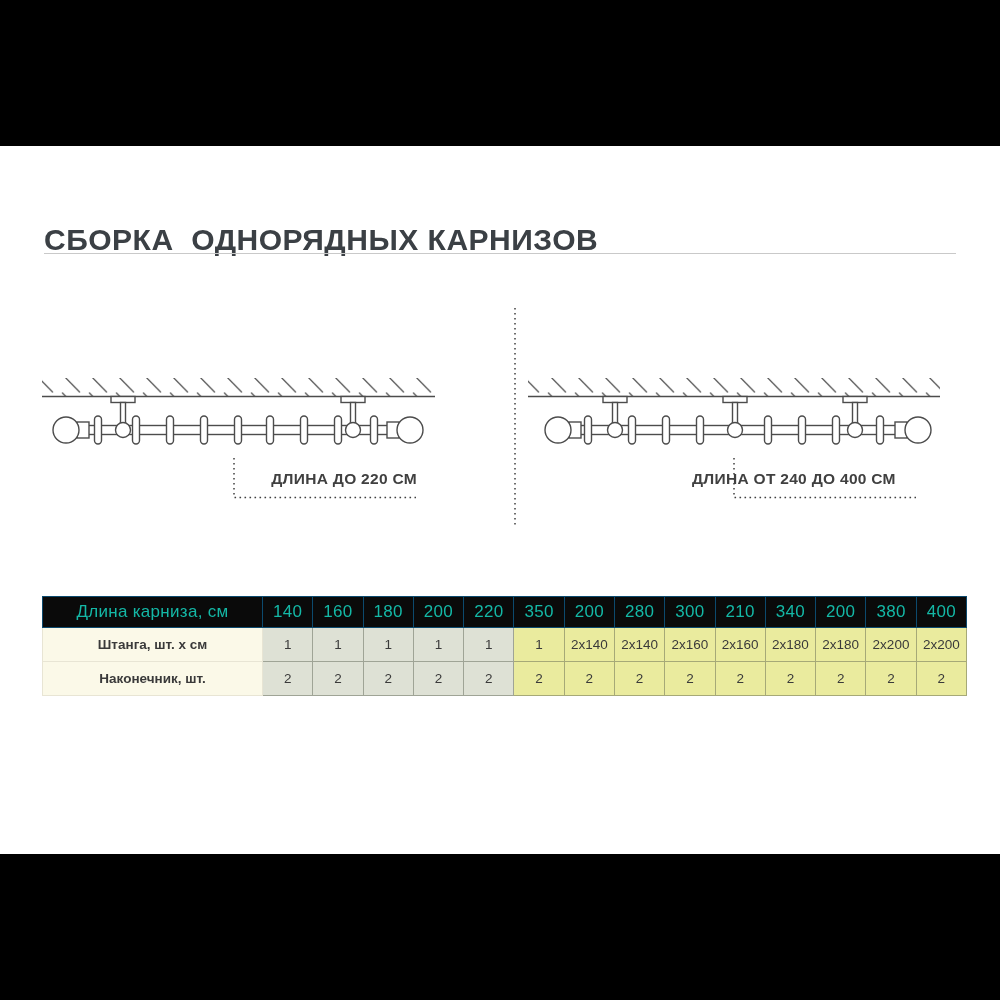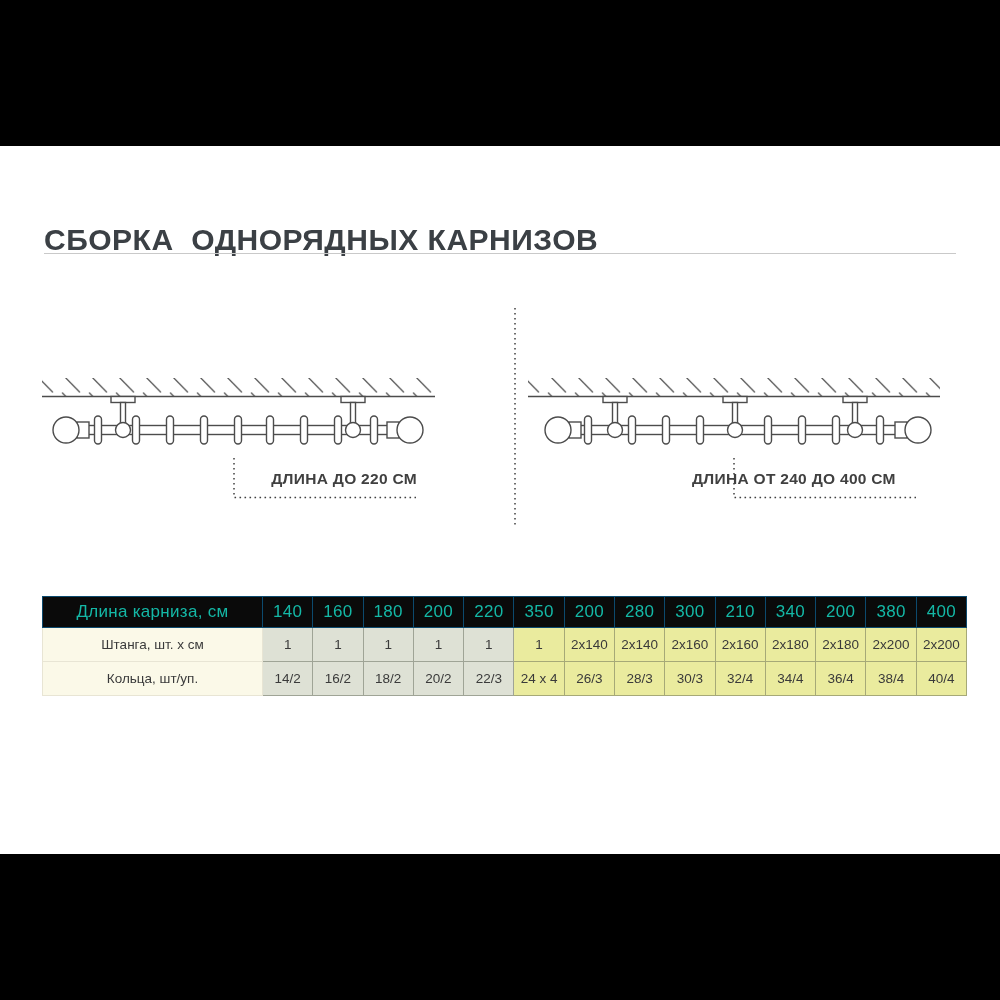--- a/index.html
+++ b/index.html
@@ -29,21 +29,21 @@
 
   #tablewrap{position:absolute;left:42px;top:596px;}
   table{border-collapse:collapse;table-layout:fixed;width:925px;}
   th,td{text-align:center;vertical-align:middle;padding:0;}
   thead th{
     height:30px;background:var(--hdr,#0a0a0a);color:#14b8a6;
     font-size:17px;font-weight:400;border:1px solid #0c4a6e;letter-spacing:0.3px;
   }
   tbody th{
     height:33px;background:var(--lbl,#fbf9e8);
-    font-size:13.5px;font-weight:400;color:#3a3a3a;border:1px solid #e8e5d4;margin-top:41px;
+    font-size:13.5px;font-weight:700;color:#3a3a3a;border:1px solid #e8e5d4;margin-top:41px;
   }
   td{font-size:13.5px;color:#3a3a3a;}
   td.za{background:var(--za,#dee1d5);border:1px solid #9fa496;}
   td.zb{background:var(--zb,#eaeb9e);border:1px solid #a6a977;}
 
   svg .st{stroke:#4c4c4c;stroke-width:1.4;fill:none;}
   svg .wh{fill:#fff;stroke:#4c4c4c;stroke-width:1.4;}
   svg .dot{fill:none;stroke:#3f3f3f;stroke-width:1.5;stroke-dasharray:1.6 3.4;}
 </style>
 </head>
@@ -170,31 +170,31 @@
           <td class="zb">2x140</td>
           <td class="zb">2x140</td>
           <td class="zb">2x160</td>
           <td class="zb">2x160</td>
           <td class="zb">2x180</td>
           <td class="zb">2x180</td>
           <td class="zb">2x200</td>
           <td class="zb">2x200</td>
         </tr>
         <tr>
-          <th>Кольца, шт/уп.</th>
-          <td class="za">14/2</td>
-          <td class="za">16/2</td>
-          <td class="za">18/2</td>
-          <td class="za">20/2</td>
-          <td class="za">22/3</td>
-          <td class="zb">24 x 4</td>
-          <td class="zb">26/3</td>
-          <td class="zb">28/3</td>
-          <td class="zb">30/3</td>
-          <td class="zb">32/4</td>
-          <td class="zb">34/4</td>
-          <td class="zb">36/4</td>
-          <td class="zb">38/4</td>
-          <td class="zb">40/4</td>
+          <th>Наконечник, шт.</th>
+          <td class="za">2</td>
+          <td class="za">2</td>
+          <td class="za">2</td>
+          <td class="za">2</td>
+          <td class="za">2</td>
+          <td class="zb">2</td>
+          <td class="zb">2</td>
+          <td class="zb">2</td>
+          <td class="zb">2</td>
+          <td class="zb">2</td>
+          <td class="zb">2</td>
+          <td class="zb">2</td>
+          <td class="zb">2</td>
+          <td class="zb">2</td>
         </tr>
       </tbody>
     </table>
 </div>
 
 </body></html>

